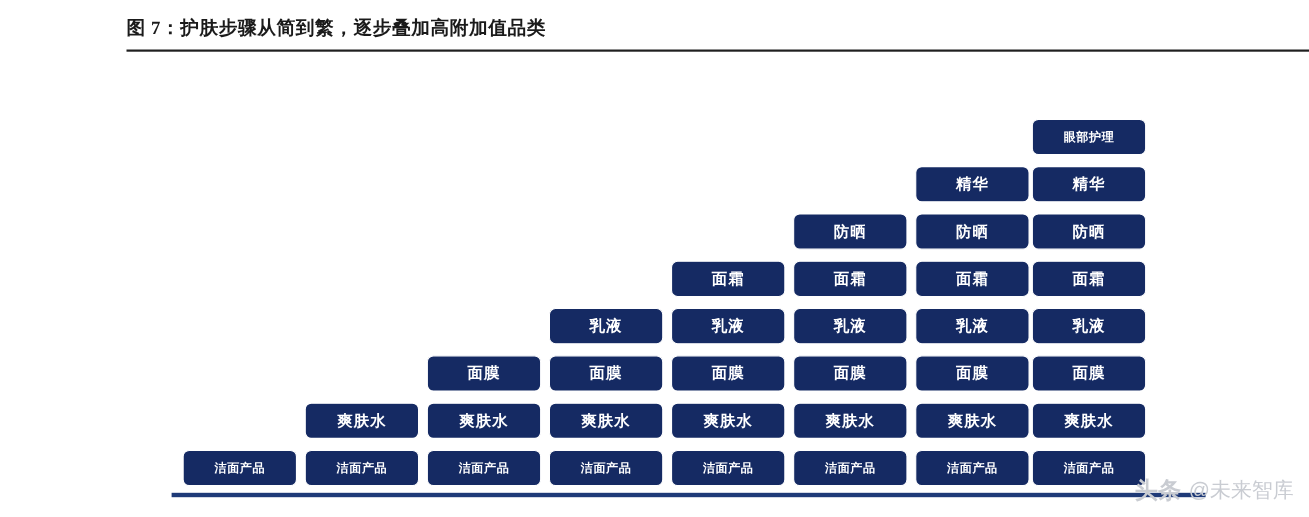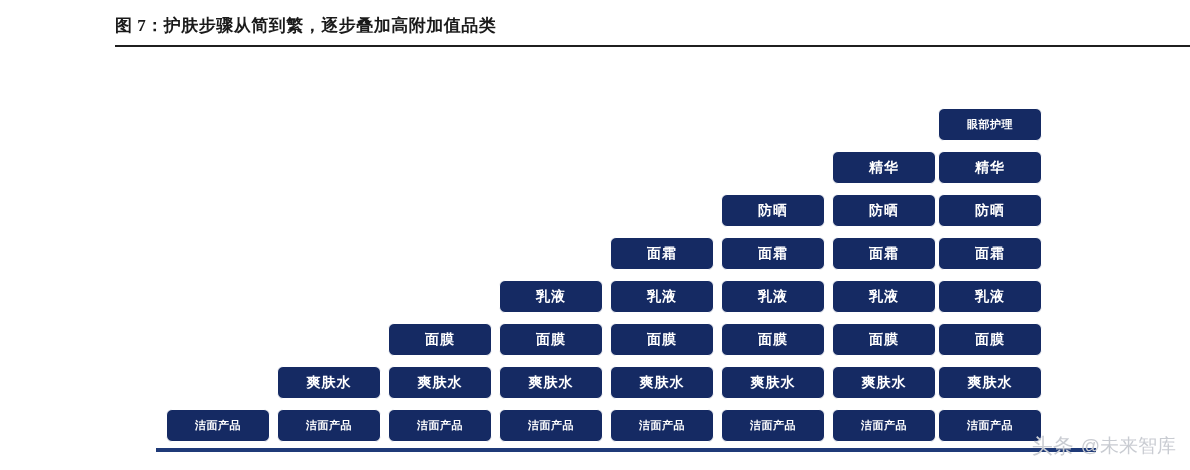--- a/index.html
+++ b/index.html
@@ -97,21 +97,21 @@
   .watermark {
     position: absolute;
     right: 14px;
     bottom: 10px;
     display: flex;
     align-items: center;
     gap: 7px;
   }
   .wm-logo {
     font-family: "Liberation Sans", sans-serif;
-    font-weight: normal;
+    font-weight: bold;
     font-size: 21px;
     color: #c9ccd2;
     letter-spacing: 0px;
   }
   .wm-text {
     font-family: "Liberation Sans", sans-serif;
     font-size: 19px;
     color: #c9ccd2;
     letter-spacing: 0px;
   }

